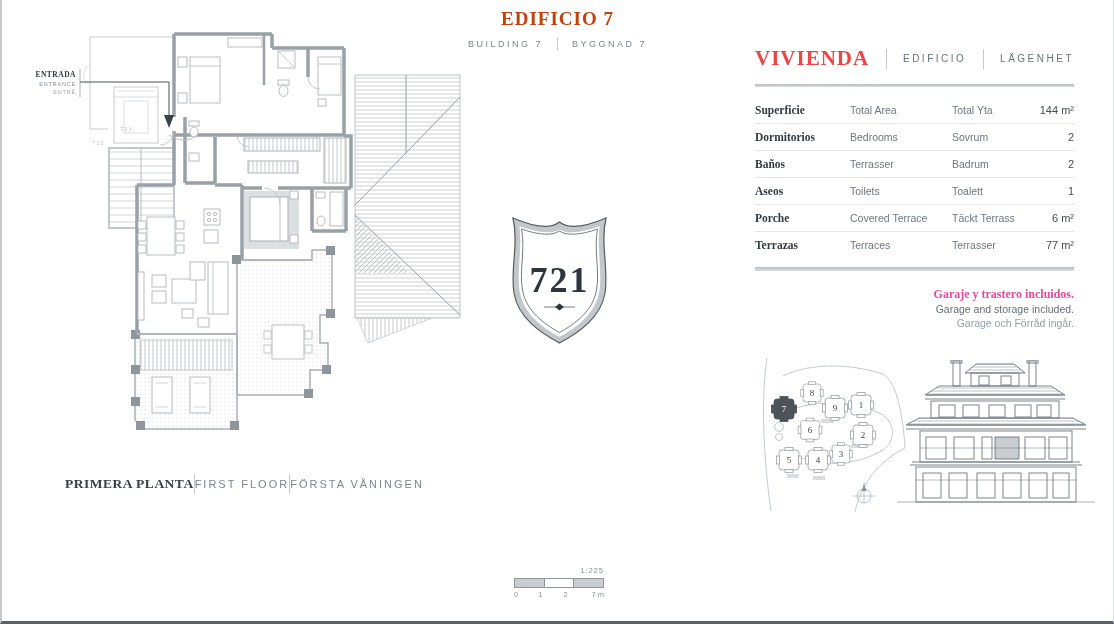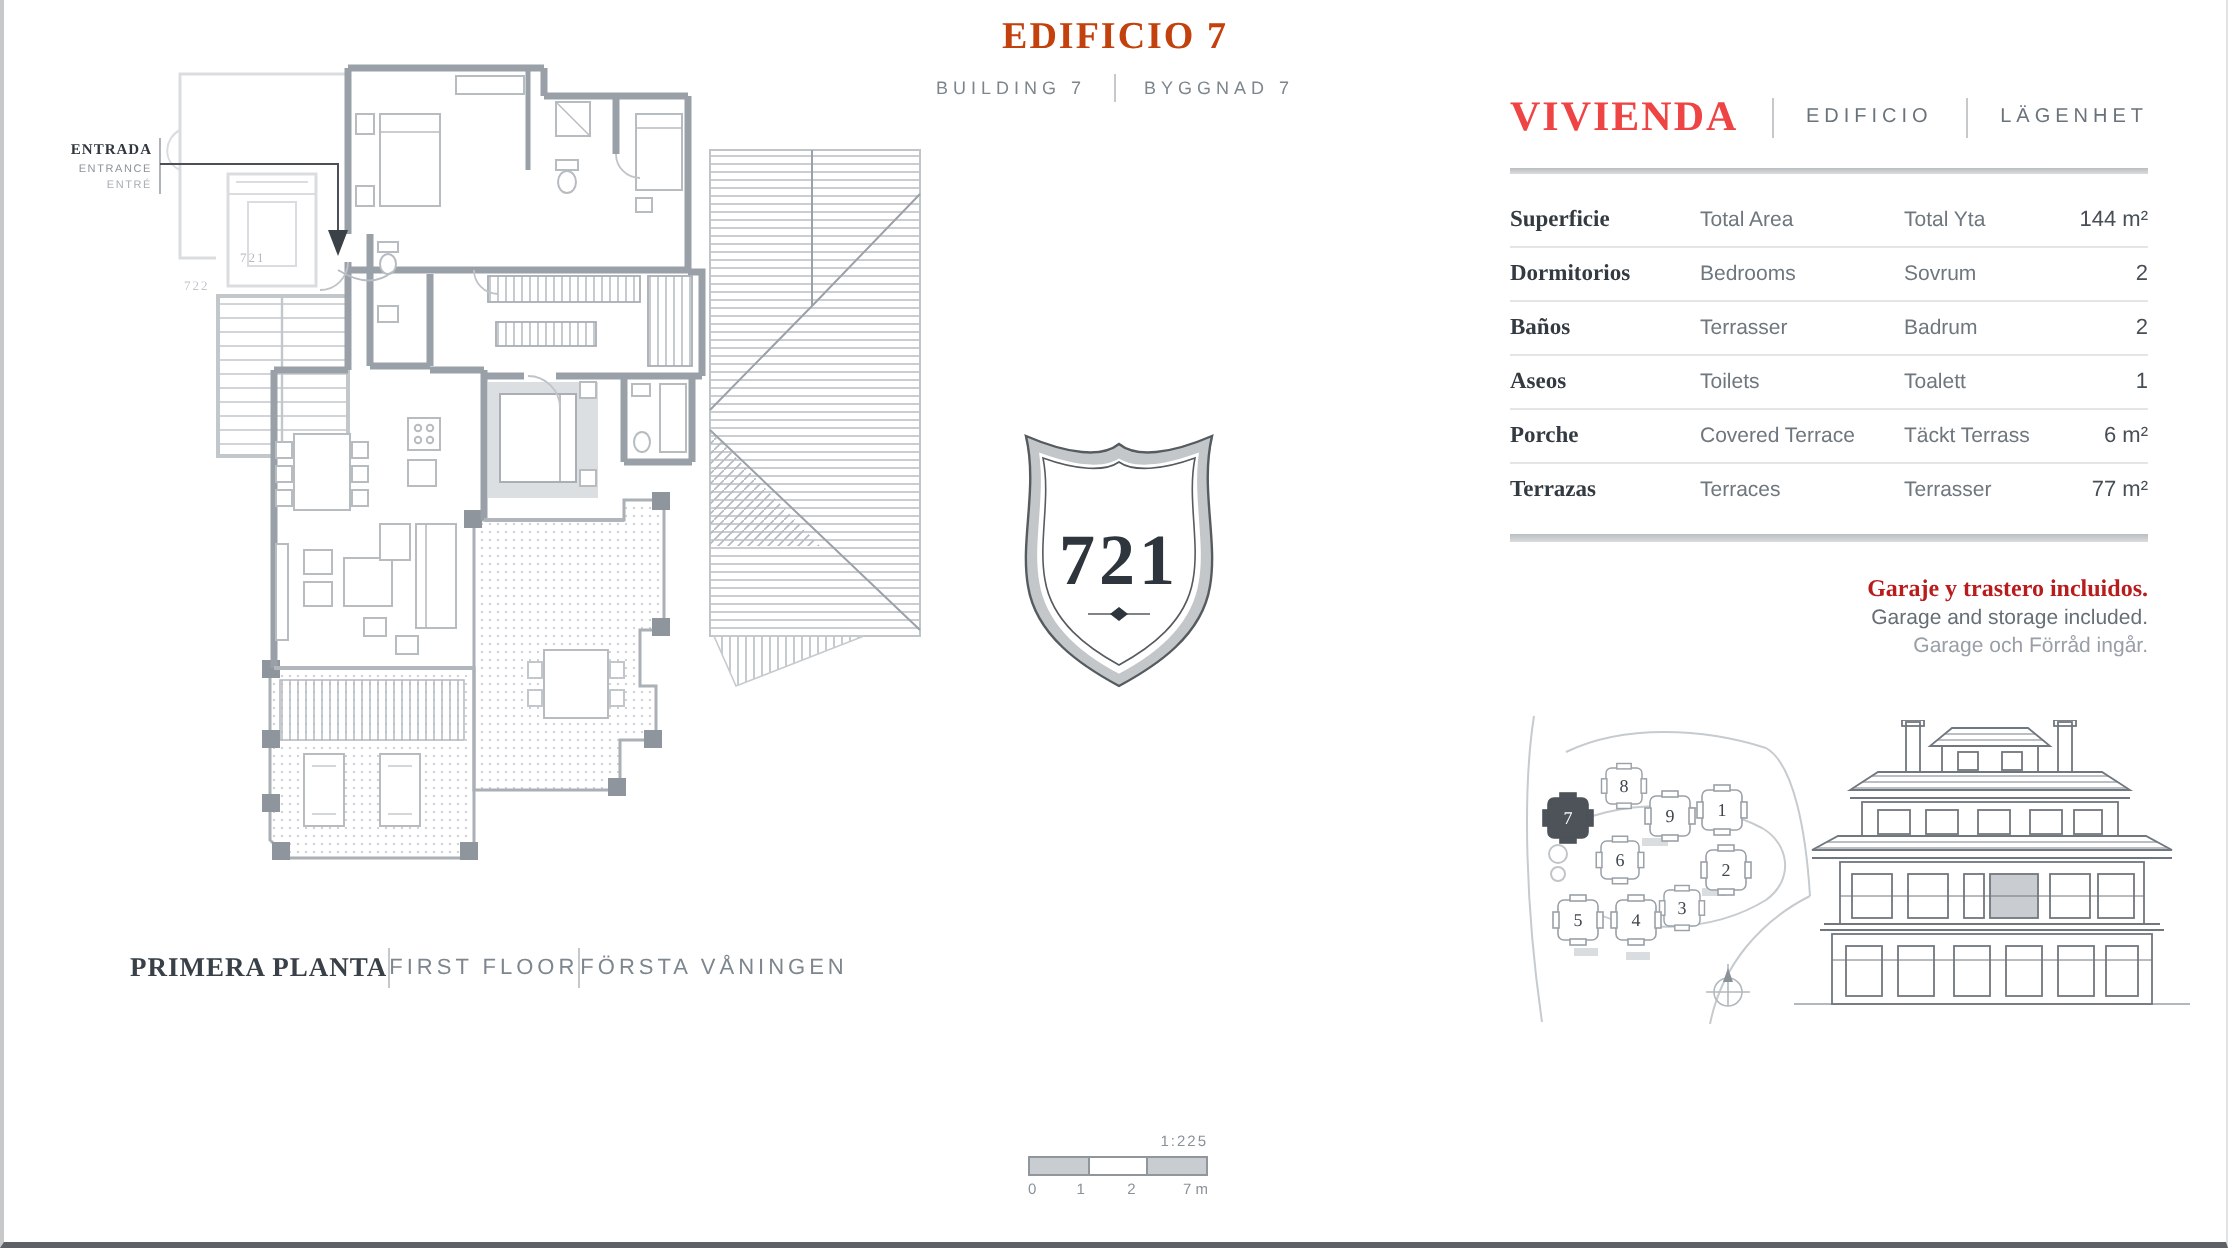--- a/index.html
+++ b/index.html
@@ -45,21 +45,21 @@
   .panel-hdr .sp{flex:1;display:flex;justify-content:center;}
   .rule{height:3px;background:linear-gradient(#babec1,#dadcde);margin-top:13px;}
   table.det{width:100%;border-collapse:collapse;margin-top:10px;}
   table.det td{padding:7px 0;border-bottom:1px solid #e3e5e7;font-size:10.5px;color:#6f777e;}
   table.det tr:last-child td{border-bottom:none;}
   table.det td.c1{font-family:"Liberation Serif","DejaVu Serif",serif;font-weight:bold;font-size:11.5px;color:#333a41;width:95px;margin-left:40px;}
   table.det td.c2{width:102px;}
   table.det td.c4{text-align:right;color:#474e55;font-size:11px;}
   .rule2{height:4px;background:linear-gradient(#babec1,#dadcde);margin-top:9px;}
   .note{margin-top:15px;text-align:right;line-height:1.35;}
-  .note .l1{font-family:"Liberation Serif","DejaVu Serif",serif;font-weight:bold;font-size:12px;color:#b91c1c;}
+  .note .l1{font-family:"Liberation Serif","DejaVu Serif",serif;font-weight:bold;font-size:12px;color:#ec4899;}
   .note .l2{font-size:10.5px;color:#666e76;}
   .note .l3{font-size:10.5px;color:#989fa7;}
   
   .siteplan{position:absolute;left:755px;top:356px;}
   .elevation{position:absolute;left:893px;top:360px;}
   svg text{font-family:"Liberation Serif","DejaVu Serif",serif;}
   svg text.sans{font-family:"Liberation Sans",sans-serif;}
 </style>
 </head>
 <body>

